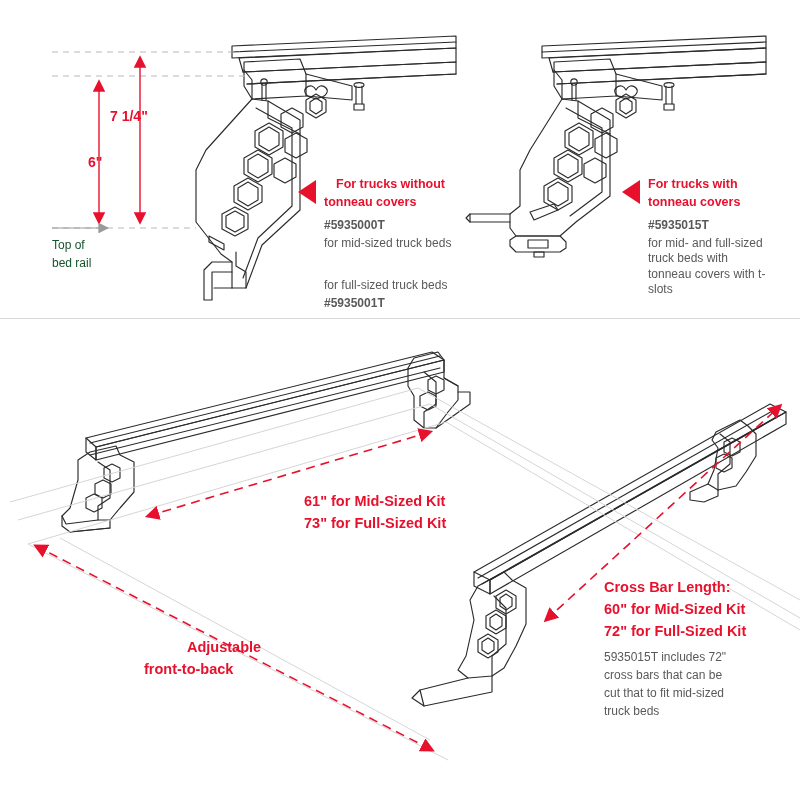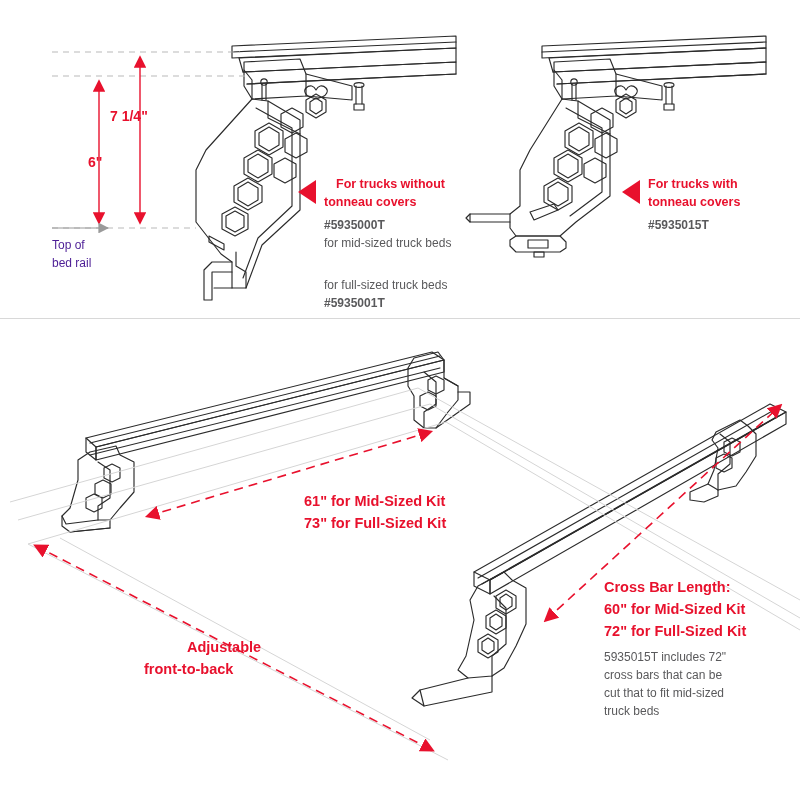--- a/index.html
+++ b/index.html
@@ -36,21 +36,21 @@
     color: #e8112d;
     font-weight: bold;
     font-size: 12.5px;
   }
   .redbig {
     color: #e8112d;
     font-weight: bold;
     font-size: 14.5px;
   }
   .gray {
-    color: #4c1d95;
+    color: #14532d;
     font-size: 12px;
   }
   .dark {
     color: #59595b;
     font-size: 12px;
   }
   .dim-label {
     color: #e8112d;
     font-weight: bold;
     font-size: 14px;
@@ -271,20 +271,21 @@
   <div class="txt dark" style="left:324px; top:218px; font-weight:bold;">#5935000T</div>
   <div class="txt dark" style="left:324px; top:236px;">for mid-sized truck beds</div>
 
   <div class="txt dark" style="left:324px; top:260px; font-weight:bold;margin-top:36px;">#5935001T</div>
   <div class="txt dark" style="left:324px; top:278px;">for full-sized truck beds</div>
 
   <div class="txt red" style="left:648px; top:176px;">For trucks with</div>
   <div class="txt red" style="left:648px; top:194px;">tonneau covers</div>
 
   <div class="txt dark" style="left:648px; top:218px; font-weight:bold;">#5935015T</div>
+  <div class="txt dark" style="left:648px; top:236px; width:120px; white-space:normal;">for mid- and full-sized truck beds with tonneau covers with t-slots</div>
 
   <div class="txt redbig" style="left:304px; top:492px;">61" for Mid-Sized Kit</div>
   <div class="txt redbig" style="left:304px; top:514px;">73" for Full-Sized Kit</div>
 
   <div class="txt redbig" style="left:140px; top:638px;margin-left:47px;">Adjustable</div>
   <div class="txt redbig" style="left:144px; top:660px;text-align:right;">front-to-back</div>
 
   <div class="txt redbig" style="left:604px; top:578px;">Cross Bar Length:</div>
   <div class="txt redbig" style="left:604px; top:600px;">60" for Mid-Sized Kit</div>
   <div class="txt redbig" style="left:604px; top:622px;">72" for Full-Sized Kit</div>

